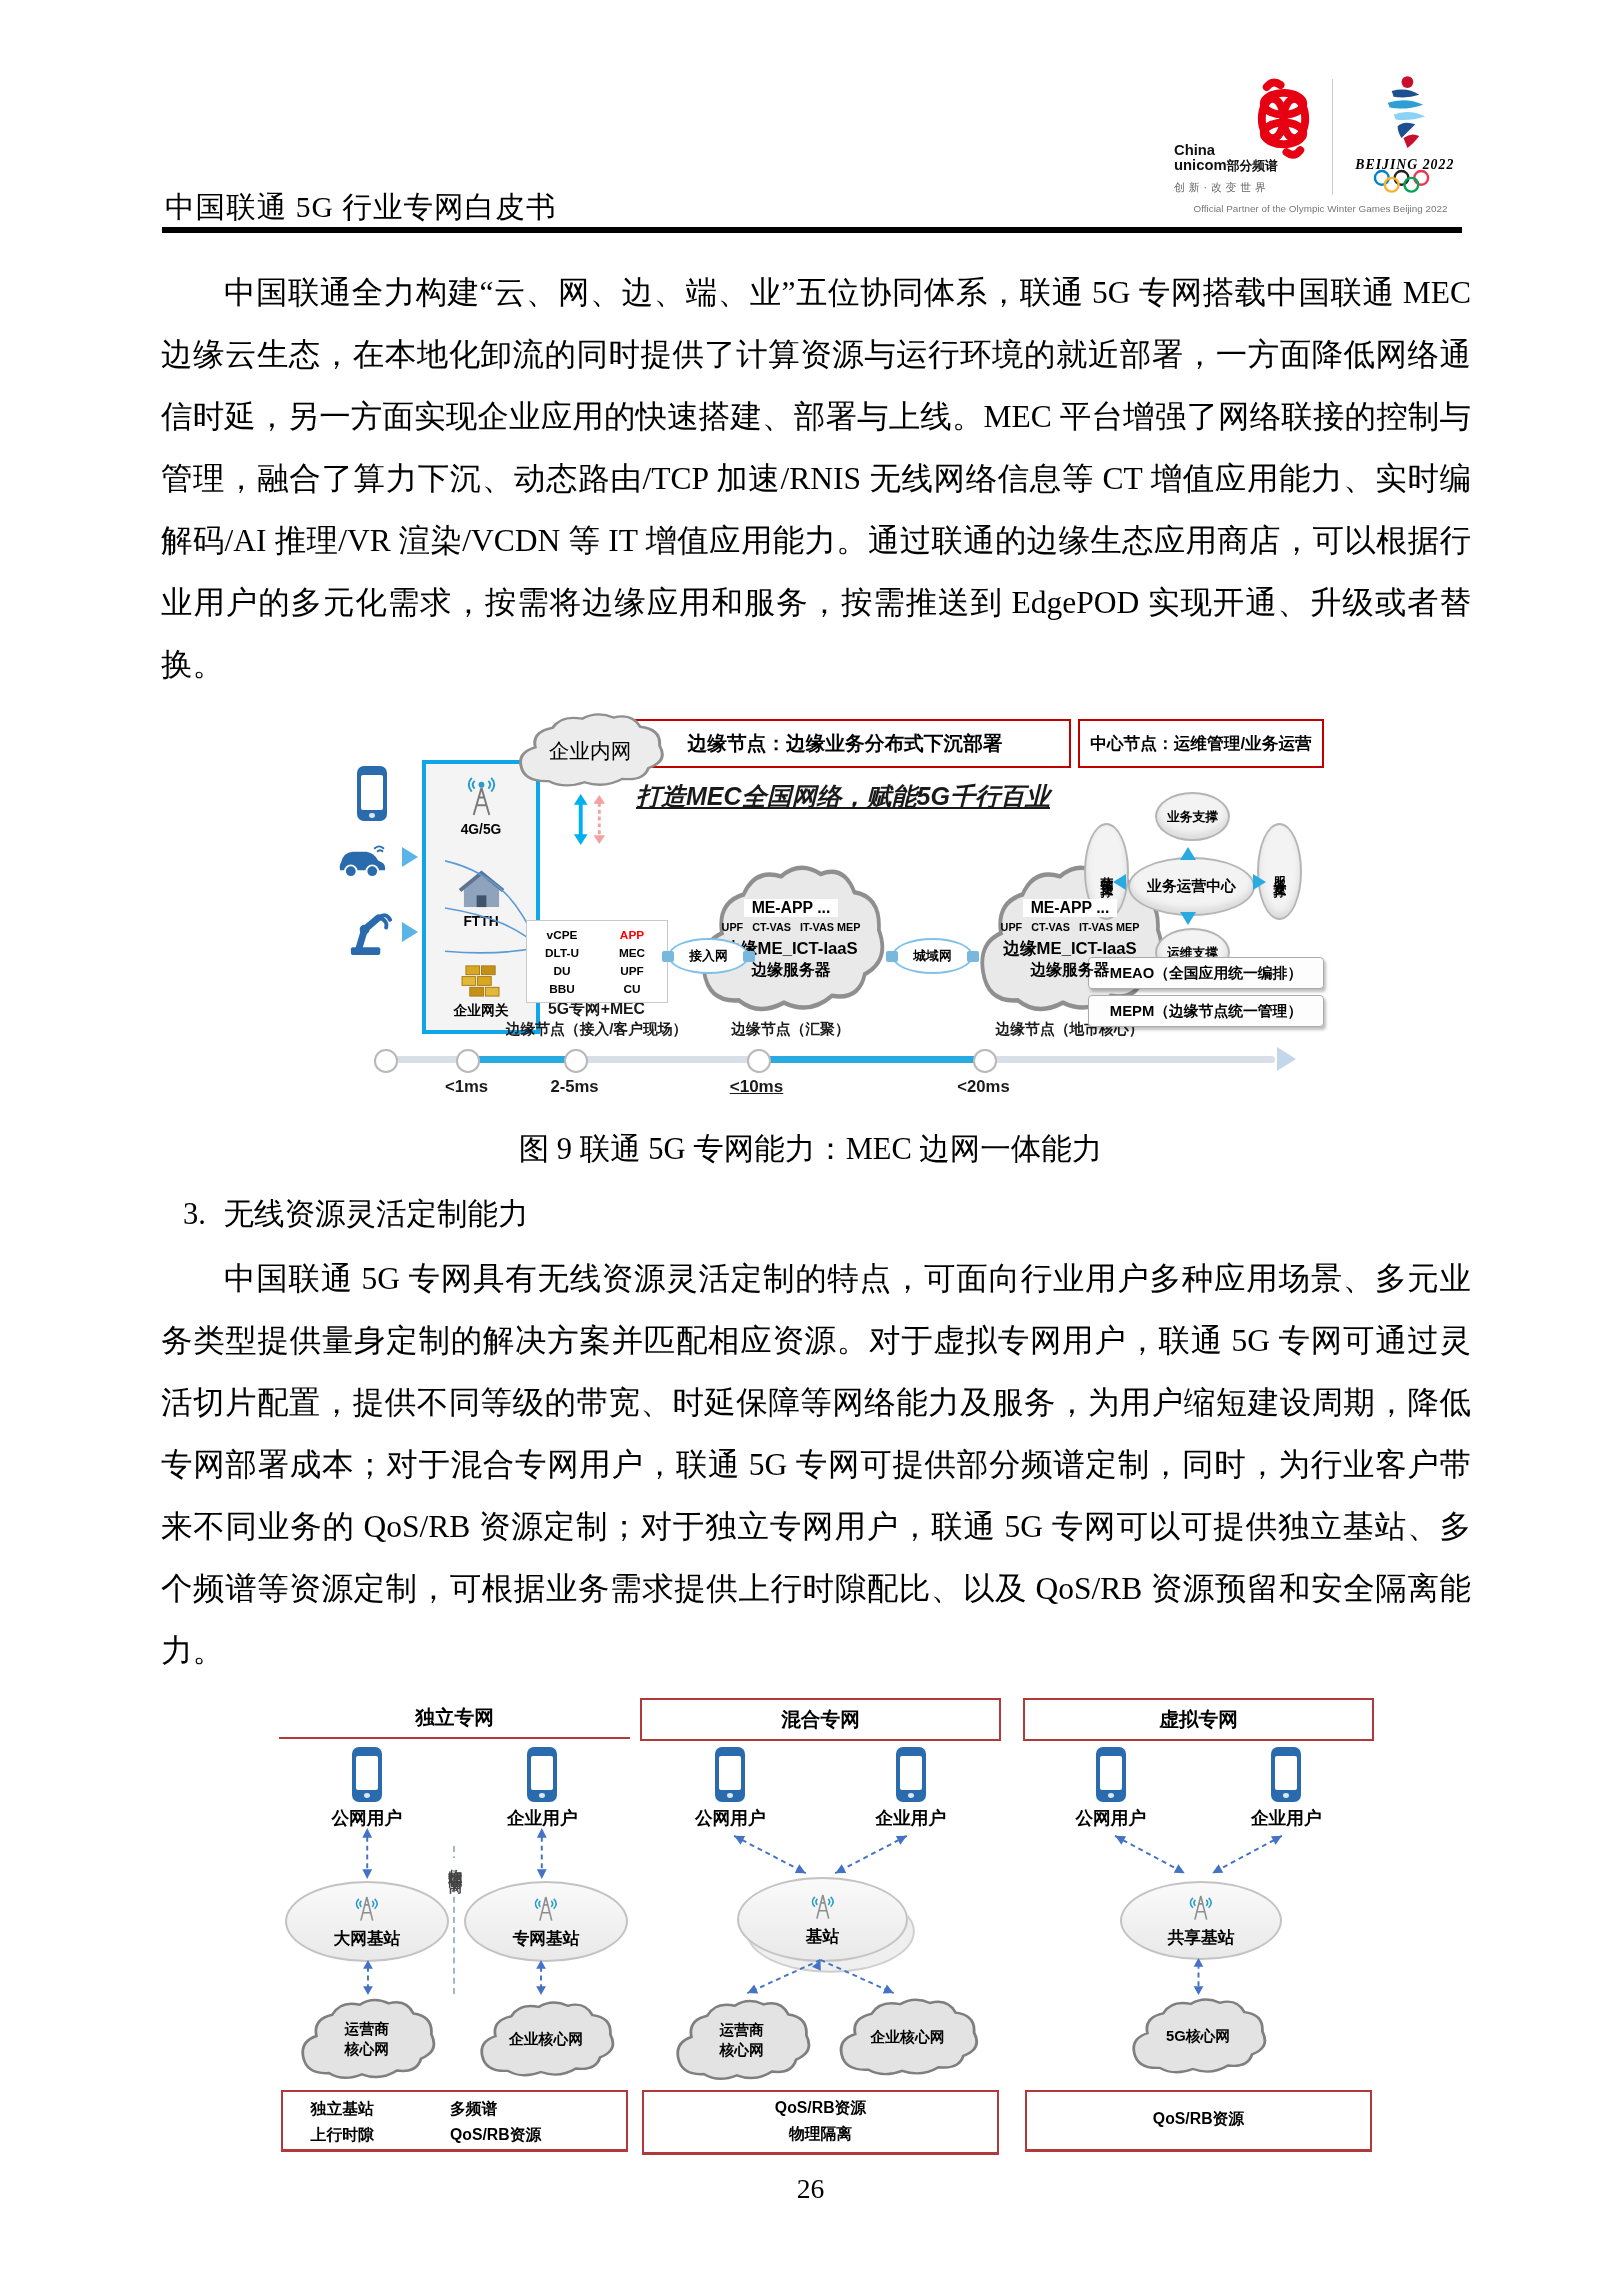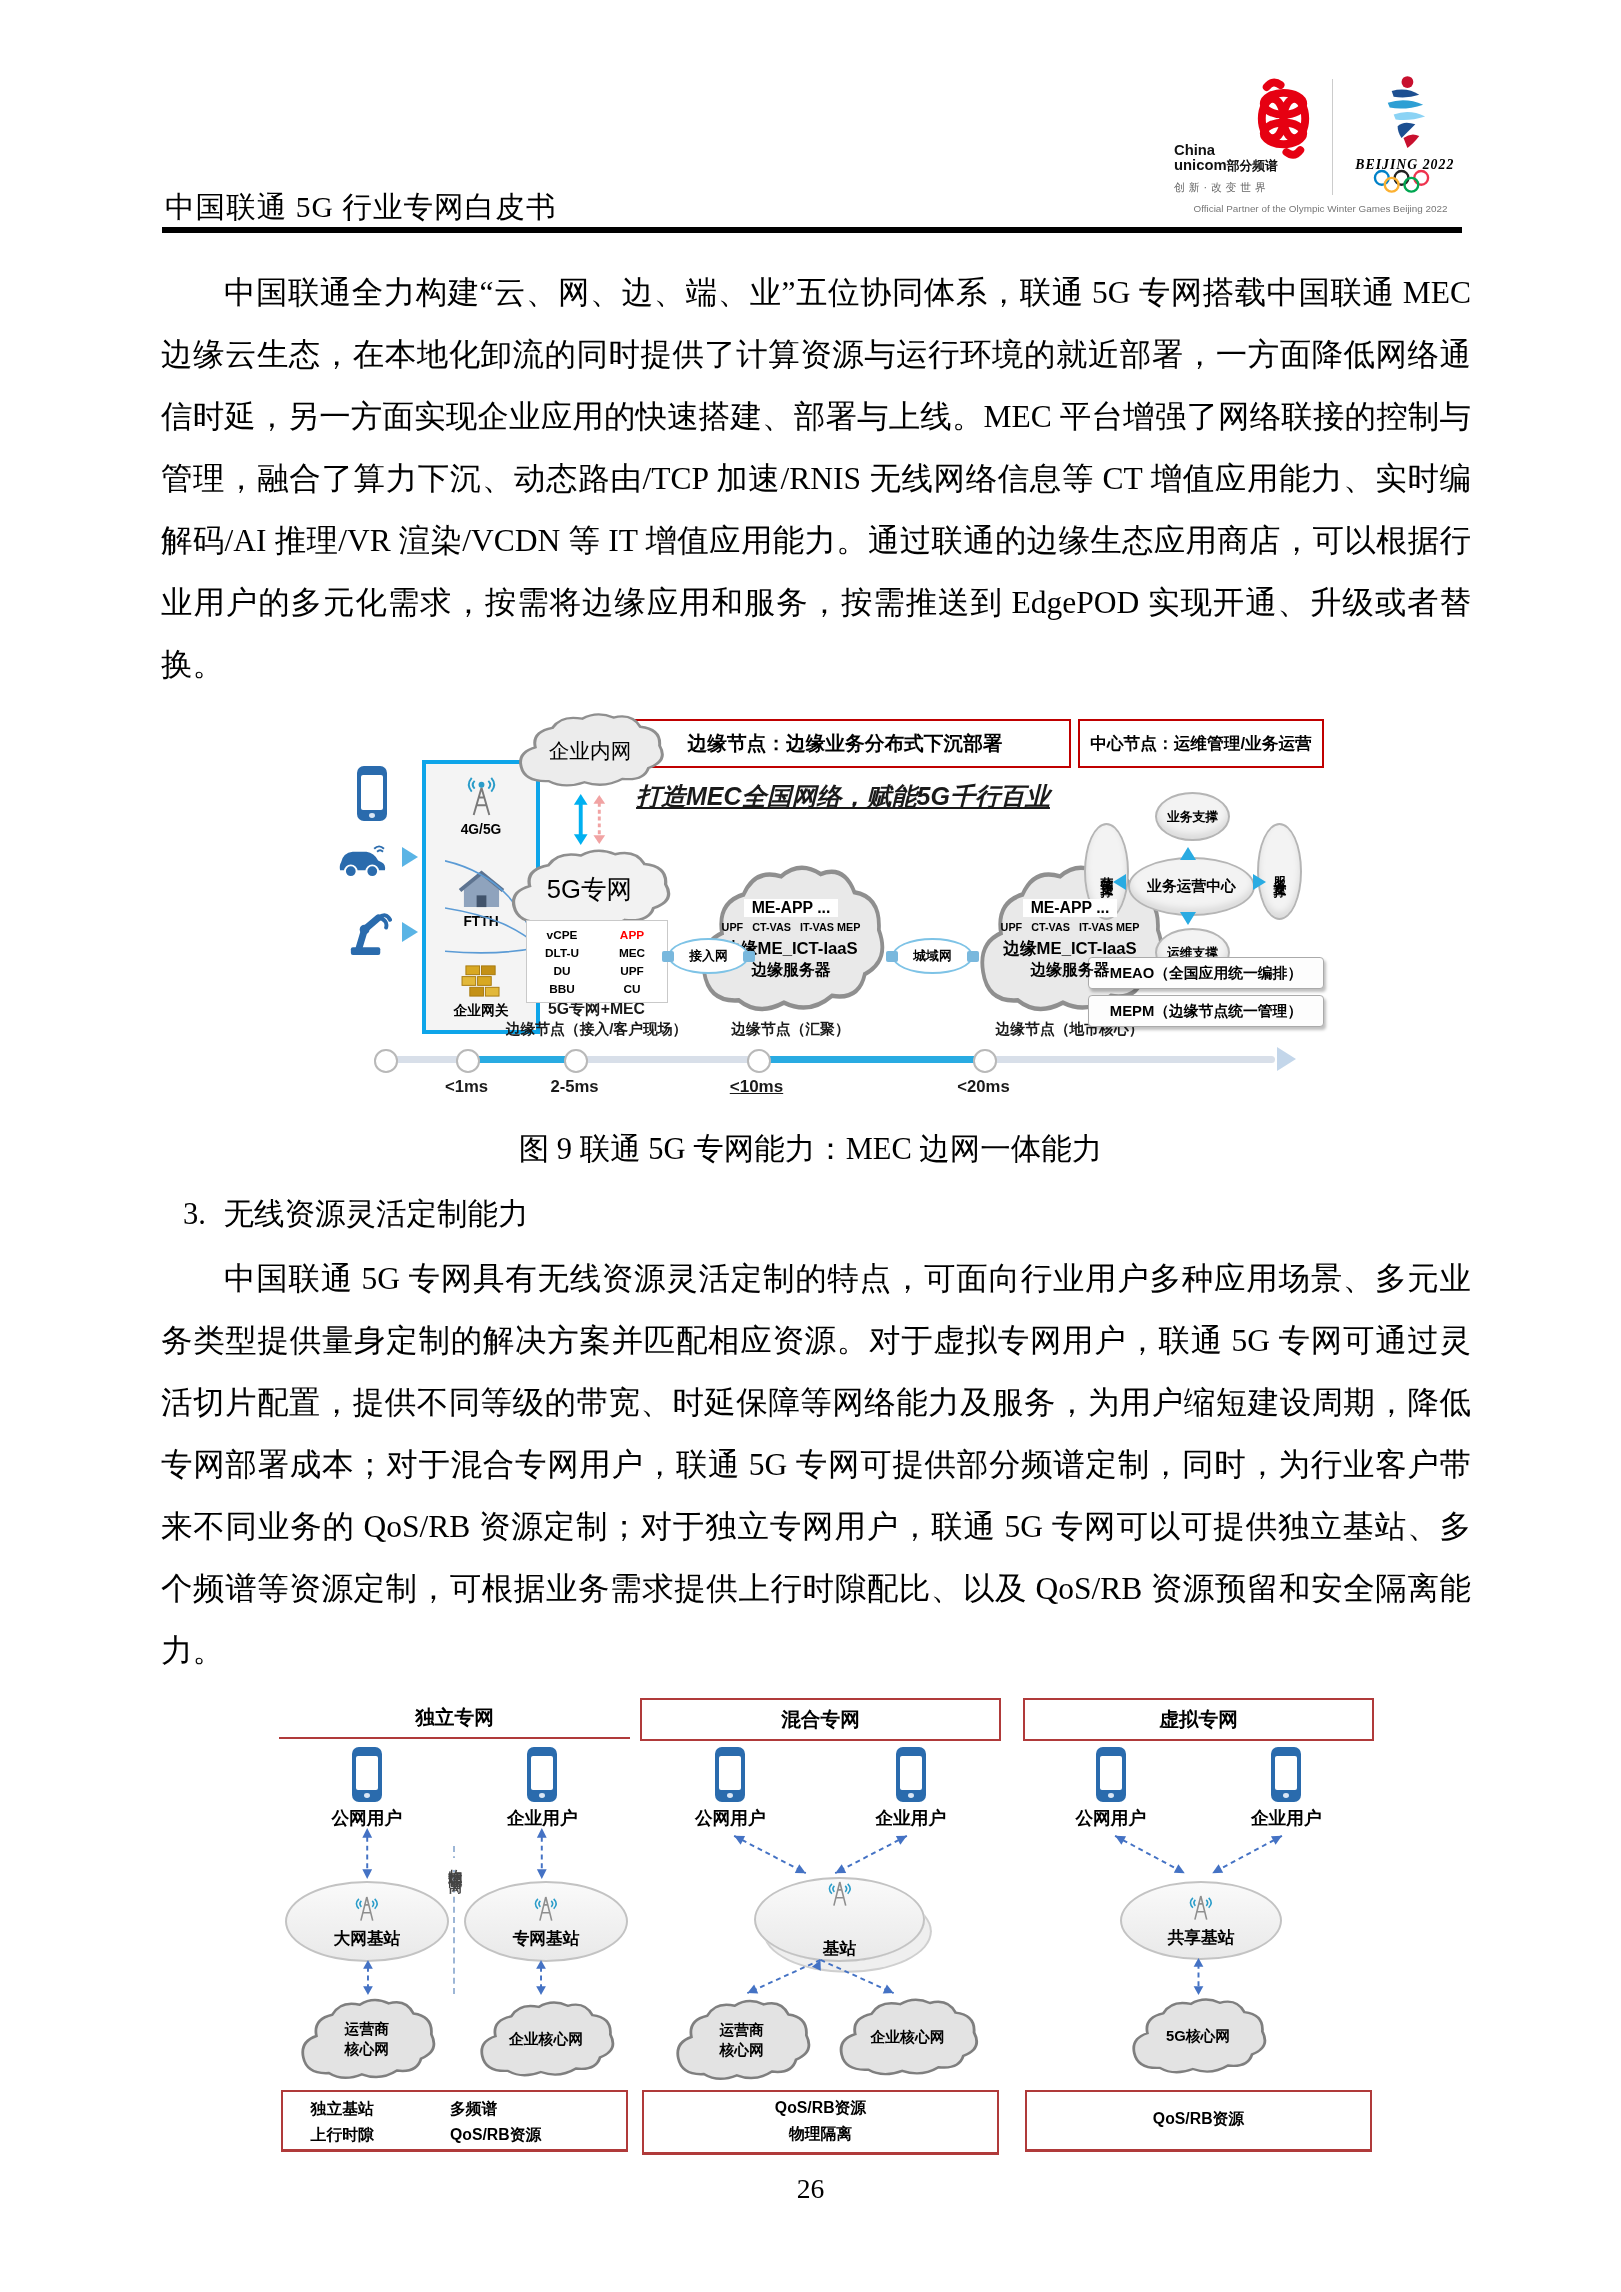--- a/index.html
+++ b/index.html
@@ -226,26 +226,20 @@
       <div class="cl-inner" style="font-size:20.7px;">企业内网</div>
     </div>
     <svg class="abs" style="left:569px;top:85px;" width="43" height="51" viewBox="0 0 44 52">
       <line x1="12" y1="9" x2="12" y2="43" stroke="#00b0f0" stroke-width="4"></line>
       <polygon points="12,0 5,11 19,11" fill="#00b0f0"></polygon>
         <polygon points="12,52 5,41 19,41" fill="#00b0f0"></polygon>
       <line x1="31" y1="9" x2="31" y2="43" stroke="#f1a3a3" stroke-width="3" stroke-dasharray="4,3"></line>
       <polygon points="31,1 25,10 37,10" fill="#f1a3a3"></polygon>
         <polygon points="31,51 25,42 37,42" fill="#f1a3a3"></polygon>
     </svg>
-    <div class="cloud" style="left:502px;top:136px;width:175px;height:89px;z-index:2;">
-      <svg viewBox="0 0 215 145" preserveAspectRatio="none">
-          <path d="M52 126 Q20 128 15 101 Q10 76 34 67 Q29 40 57 33 Q69 10 97 17 Q117 3 139 15 Q164 7 175 31 Q203 35 201 64 Q213 91 186 103 Q180 126 151 122 Q127 139 100 128 Q73 140 52 126 Z" fill="#f2f2f2" stroke="#8f8f8f" stroke-width="4"></path>
-        </svg>
-      <div class="cl-inner" style="font-size:25.6px;">5G专网</div>
-    </div>
     <div class="stackbox" style="left:526px;top:211px;width:140px;height:81px;">
       <div class="col">
         <span>vCPE</span>
           <span>DLT-U</span>
         <span>DU</span>
           <span>BBU</span>
       </div>
       <div class="col">
         <span class="red">APP</span>
           <span>MEC</span>
@@ -421,21 +415,21 @@
               <polygon points="0,0 -10,-5 -10,5"></polygon>
             </g>
           <g transform="translate(271,8) rotate(-27)">
               <polygon points="0,0 -10,-5 -10,5"></polygon>
             </g>
           <g transform="translate(198,46) rotate(153)">
               <polygon points="0,0 -10,-5 -10,5"></polygon>
             </g>
         </g>
       </svg>
-      <div class="station" style="left:114px;top:179px;width:167px;height:81px;box-shadow:7.9px 11.8px 0 -3px #efefef,7.9px 11.8px 0 -1px #cfcfcf;justify-content:space-between;">
+      <div class="station" style="left:97px;top:179px;width:167px;height:81px;box-shadow:7.9px 11.8px 0 -3px #efefef,7.9px 11.8px 0 -1px #cfcfcf;">
         <span>
           <svg width="29.6" height="29.6" viewBox="0 0 30 30">
             <path d="M15 3 L9 27 M15 3 L21 27 M11 19 L19 19 M12.5 11 L17.5 11" stroke="#8e8e8e" stroke-width="1.6" fill="none"></path>
             <path d="M7 5 q-5 5 0 10 M23 5 q5 5 0 10 M9.5 7 q-3 3 0 6 M20.5 7 q3 3 0 6" stroke="#2a9cc9" stroke-width="1.6" fill="none"></path>
           </svg>
         </span>
         <span>基站</span>
       </div>
       <svg class="abs" style="left:0;top:260px;" width="361" height="39" viewBox="0 0 366 40">
         <g stroke="#4472c4" stroke-width="2" stroke-dasharray="5,4">

